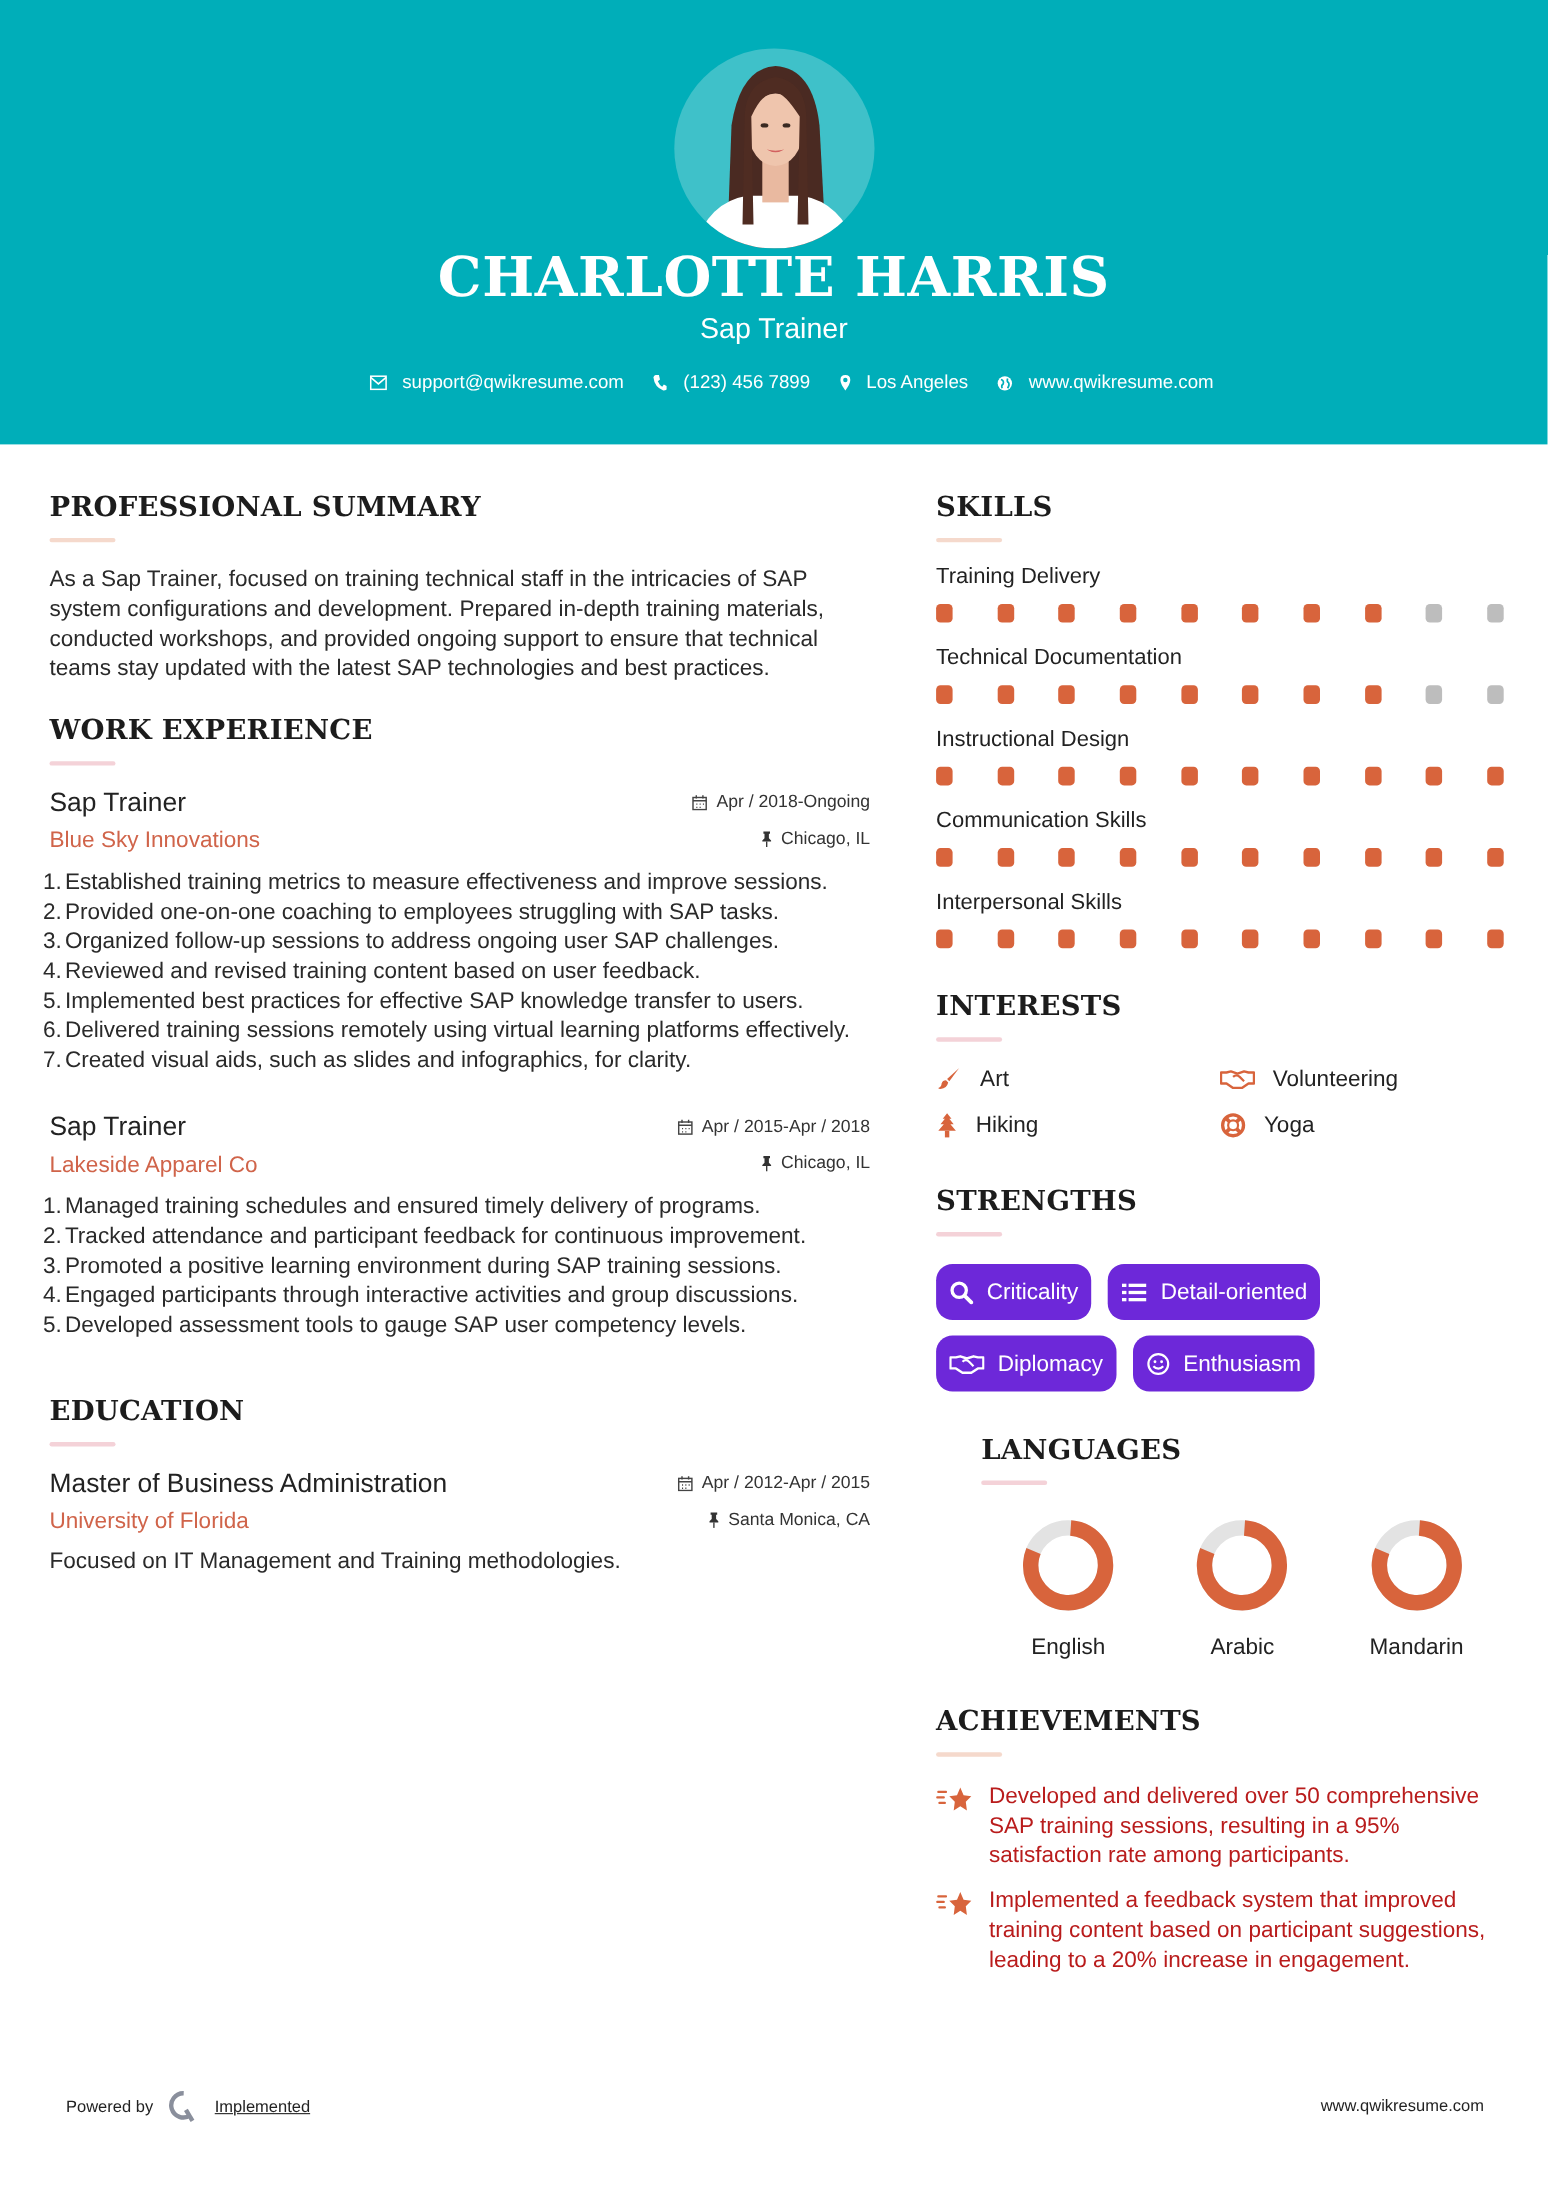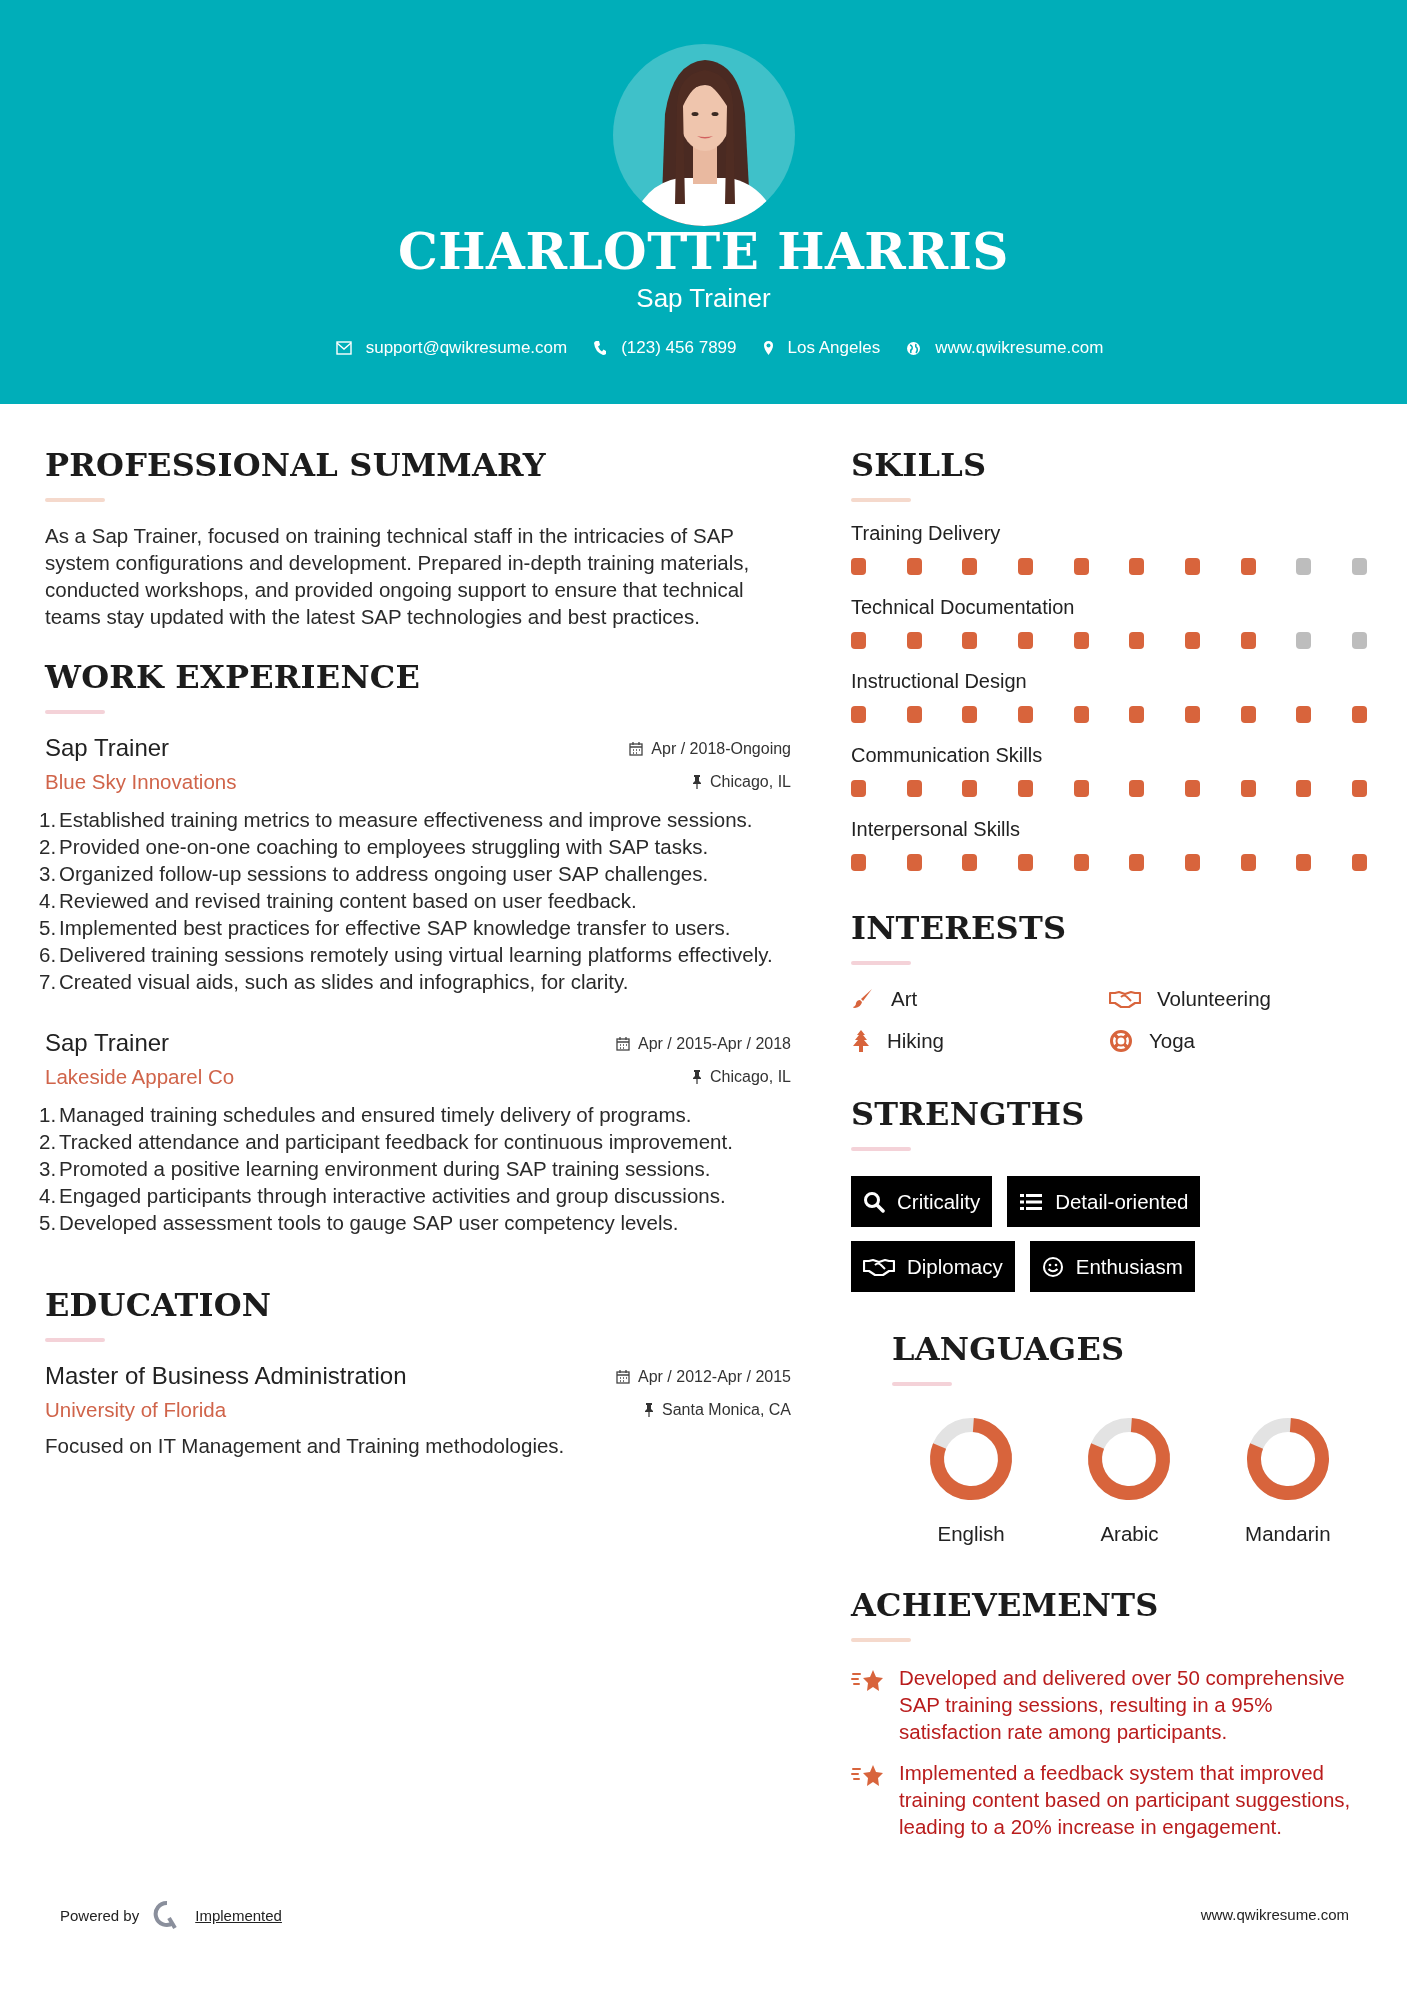--- a/index.html
+++ b/index.html
@@ -13,21 +13,21 @@
   .name { position: absolute; left: 0; top: 222px; width: 1407px; text-align: center; color: #fff; font-family: "DejaVu Serif", "Liberation Serif", serif; font-weight: bold; font-size: 50px; letter-spacing: 0.5px; }
   .job-title { position: absolute; left: 0; top: 283px; width: 1407px; text-align: center; color: #fff; font-size: 26px; }
   .contact { position: absolute; left: 16px; top: 338px; width: 1407px; display: flex; justify-content: center; align-items: center; color: #fff; font-size: 17px; }
   .contact .ci { display: flex; align-items: center; margin: 0 13px; }
   .contact .ci svg { margin-right: 14px; }
 
   
   .left { position: absolute; left: 45px; top: 446px; width: 746px; }
   .right { position: absolute; left: 851px; top: 446px; width: 516px; }
 
-  .sec-title { font-family: "DejaVu Serif", "Liberation Serif", serif; font-weight: bold; font-size: 32px; color: #1c1c1c; letter-spacing: 0.2px; }
+  .sec-title { font-family: "DejaVu Serif", "Liberation Serif", serif; font-weight: bold; font-size: 25px; color: #1c1c1c; letter-spacing: 0.2px; }
   .sec-line { width: 60px; height: 4px; background: #f5d9cc; border-radius: 2px; margin-top: 14px; }
   .sec-line.pink { background: #f4d2d8; }
 
   .summary { margin-top: 20px; font-size: 20.5px; line-height: 27px; color: #2a2a2a; }
 
   .job { position: relative; }
   .job-row { display: flex; justify-content: space-between; align-items: baseline; }
   .job-title-l { font-size: 24px; color: #222; }
   .job-company { font-size: 20.5px; color: #d0644a; }
   .meta { font-size: 16px; color: #333; display: flex; align-items: center; }
@@ -43,21 +43,21 @@
   .dot { width: 15px; height: 17px; border-radius: 4px; background: #d8643c; }
   .dot.off { background: #bdbdbd; }
 
   
   .interests { display: grid; grid-template-columns: 258px 258px; row-gap: 18px; margin-top: 22px; }
   .interest { display: flex; align-items: center; font-size: 20.5px; color: #222; }
   .interest svg { margin-right: 16px; }
 
   
   .strengths { display: flex; flex-wrap: wrap; margin-top: 25px; gap: 14px 15px; width: 420px; }
-  .badge { display: flex; align-items: center; height: 51px; padding: 0 12px; background: #000000; color: #fff; font-size: 20.5px; }
+  .badge { display: flex; align-items: center; height: 51px; padding: 0 12px; background: #6d28d9; color: #fff; font-size: 20.5px; border-radius: 15px; }
   .badge svg { margin-right: 12px; }
 
   
   .langs { display: flex; margin-top: 28px; }
   .lang { width: 170px; text-align: center; }
   .lang svg { display: block; margin: 0 auto; }
   .lang-name { margin-top: 18px; font-size: 20.5px; color: #222; }
 
   
   .ach { display: flex; margin-top: 22px; font-size: 20.5px; line-height: 27px; color: #b91c1c; }

